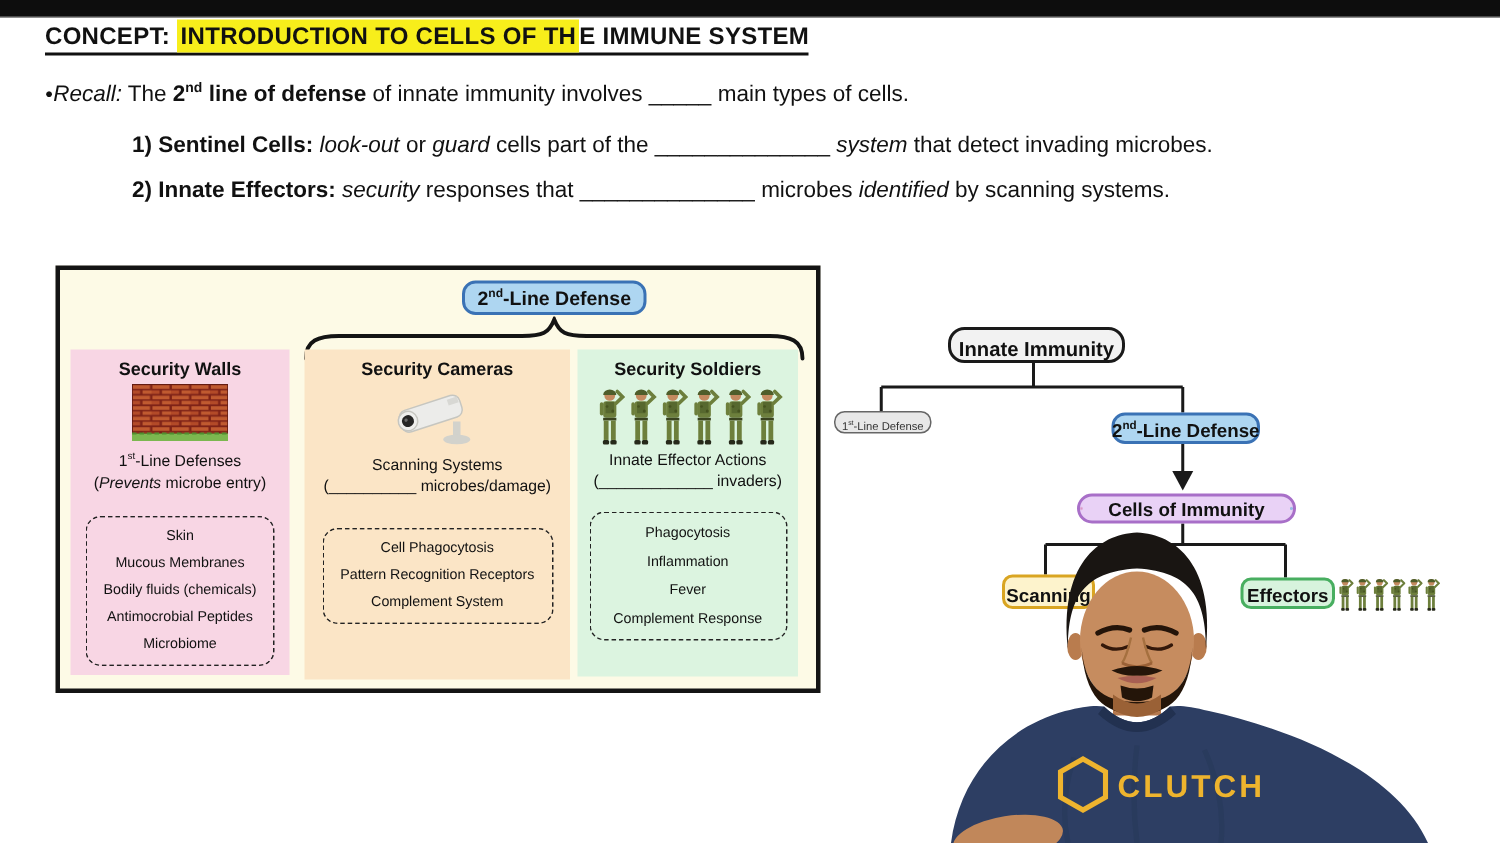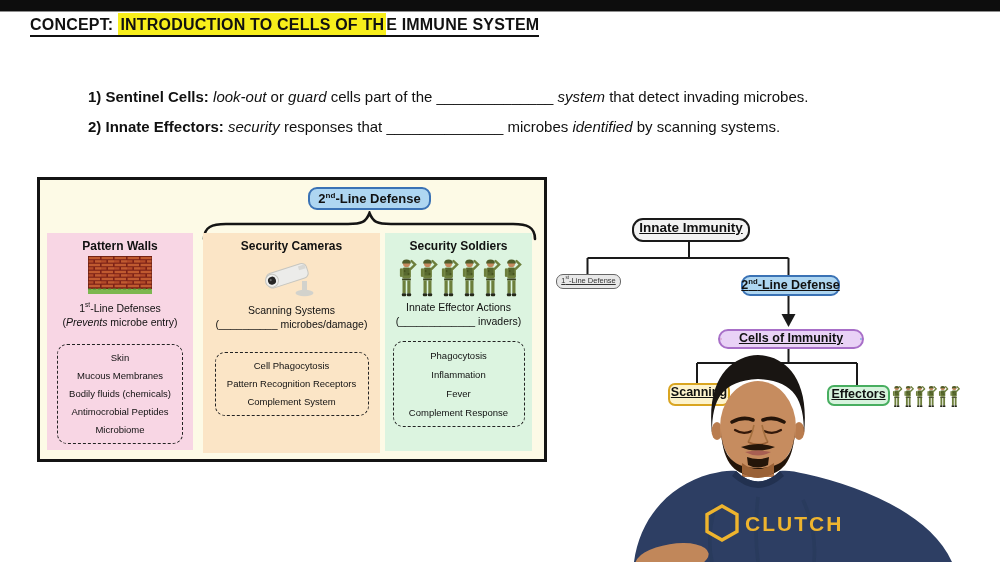--- a/index.html
+++ b/index.html
@@ -38,22 +38,22 @@
   .col-sub{font-size:10.5px;line-height:14px;text-align:center;}
   .dashed{border:1.5px dashed #222;border-radius:10px;padding:4px 6px;text-align:center;font-size:9.5px;}
   #walls-list{margin-top:15px;width:112px;line-height:18px;}
   #cameras-list{margin-top:21px;width:140px;line-height:18px;}
   #soldiers-list{margin-top:13px;width:118px;line-height:19px;}
   .icon-walls{margin-top:3px;} .icon-cam{margin-top:6px;} .icon-sold{margin-top:3px;}
   .mt4{margin-top:4px;} .mt2{margin-top:2px;}
 
   
   #fc-lines{position:absolute;left:550px;top:210px;}
-  .fc-box{position:absolute;display:flex;align-items:flex-start;justify-content:center;
-          font-weight:bold;white-space:nowrap;text-decoration:underline;}
+  .fc-box{position:absolute;display:flex;align-items:flex-end;justify-content:center;
+          font-weight:bold;white-space:nowrap;}
   #fc-root{left:632px;top:218px;width:114px;height:20px;background:#f2f2f2;
            border:2.5px solid #1a1a1a;border-radius:11px;font-size:13.5px;}
   #fc-first{left:556px;top:274px;width:63px;height:13px;background:var(--gray-fill,#e8e8e8);
             border:1.2px solid #666;border-radius:7px;font-size:7.5px;font-weight:normal;color:#333;}
   #fc-second{left:741px;top:275px;width:95px;height:17px;background:var(--blue-fill,#aad2f0);
              border:2px solid var(--blue-border,#3a72b5);border-radius:9px;font-size:12.5px;}
   #fc-cells{left:718px;top:329px;width:142px;height:16px;background:var(--lavender-fill,#e9d2f6);
             border:2px solid var(--lavender-border,#a86fc8);border-radius:10px;font-size:12.5px;gap:17px;}
   #fc-scan{left:668px;top:383px;width:58px;height:19px;background:var(--scanning-fill,#fdf3cc);
            border:2px solid var(--scanning-border,#d9a522);border-radius:7px;font-size:12.5px;}
@@ -88,39 +88,42 @@
       <rect x="10.4" y="37.3" width="4.2" height="3" rx="1" fill="#26291a"></rect>
     </symbol>
   </svg>
 
   <div class="topbar"></div>
 
   <div class="title">
     <span class="concept">CONCEPT:</span><span class="hl">INTRODUCTION TO CELLS OF TH</span><span>E IMMUNE SYSTEM</span>
   </div>
 
+  <div class="line" id="recall-line">
+    <span class="bullet">●</span><span class="i">Recall:</span><span> The </span><span class="b"><span>2</span><sup>nd</sup><span> line of defense</span></span><span> of innate immunity involves </span><span>_____</span><span> main types of cells.</span>
+  </div>
 
   <div class="line" id="point1">
     <span class="b">1) Sentinel Cells: </span><span class="i">look-out</span><span> or </span><span class="i">guard</span><span> cells part of the </span><span>______________</span><span class="i"> system </span><span>that detect invading microbes.</span>
   </div>
 
   <div class="line" id="point2">
     <span class="b">2) Innate Effectors: </span><span class="i">security</span><span> responses that </span><span>______________</span><span> microbes </span><span class="i">identified</span><span> by scanning systems.</span>
   </div>
 
   <div class="diagram">
     <div class="dg-label">
       <span><span>2</span><sup>nd</sup><span>-Line Defense</span></span>
     </div>
     <svg class="brace" width="335" height="30" viewBox="0 0 335 30">
       <path d="M2,28 C2,16 10,13 24,13 L146,13 C160,13 164,11 167.5,2 C171,11 175,13 189,13 L311,13 C325,13 333,16 333,28" fill="none" stroke="#141414" stroke-width="2.6" stroke-linecap="round"></path>
     </svg>
 
     <div class="col" id="col-walls">
-      <div class="col-title">Pattern Walls</div>
+      <div class="col-title">Security Walls</div>
       <svg class="icon-walls" width="64" height="38" viewBox="0 0 64 38">
         <defs>
           <pattern id="bk" width="13" height="7" patternUnits="userSpaceOnUse">
             <rect width="13" height="7" fill="#7e2217"></rect>
             <rect x="0.6" y="0.8" width="11.4" height="2.4" fill="#c05a30"></rect>
             <rect x="-6" y="4.2" width="11.4" height="2.4" fill="#b34a28"></rect>
             <rect x="7" y="4.2" width="11.4" height="2.4" fill="#c05a30"></rect>
           </pattern>
         </defs>
         <rect width="64" height="33" fill="url(#bk)" stroke="#5e1a10" stroke-width="1"></rect>

